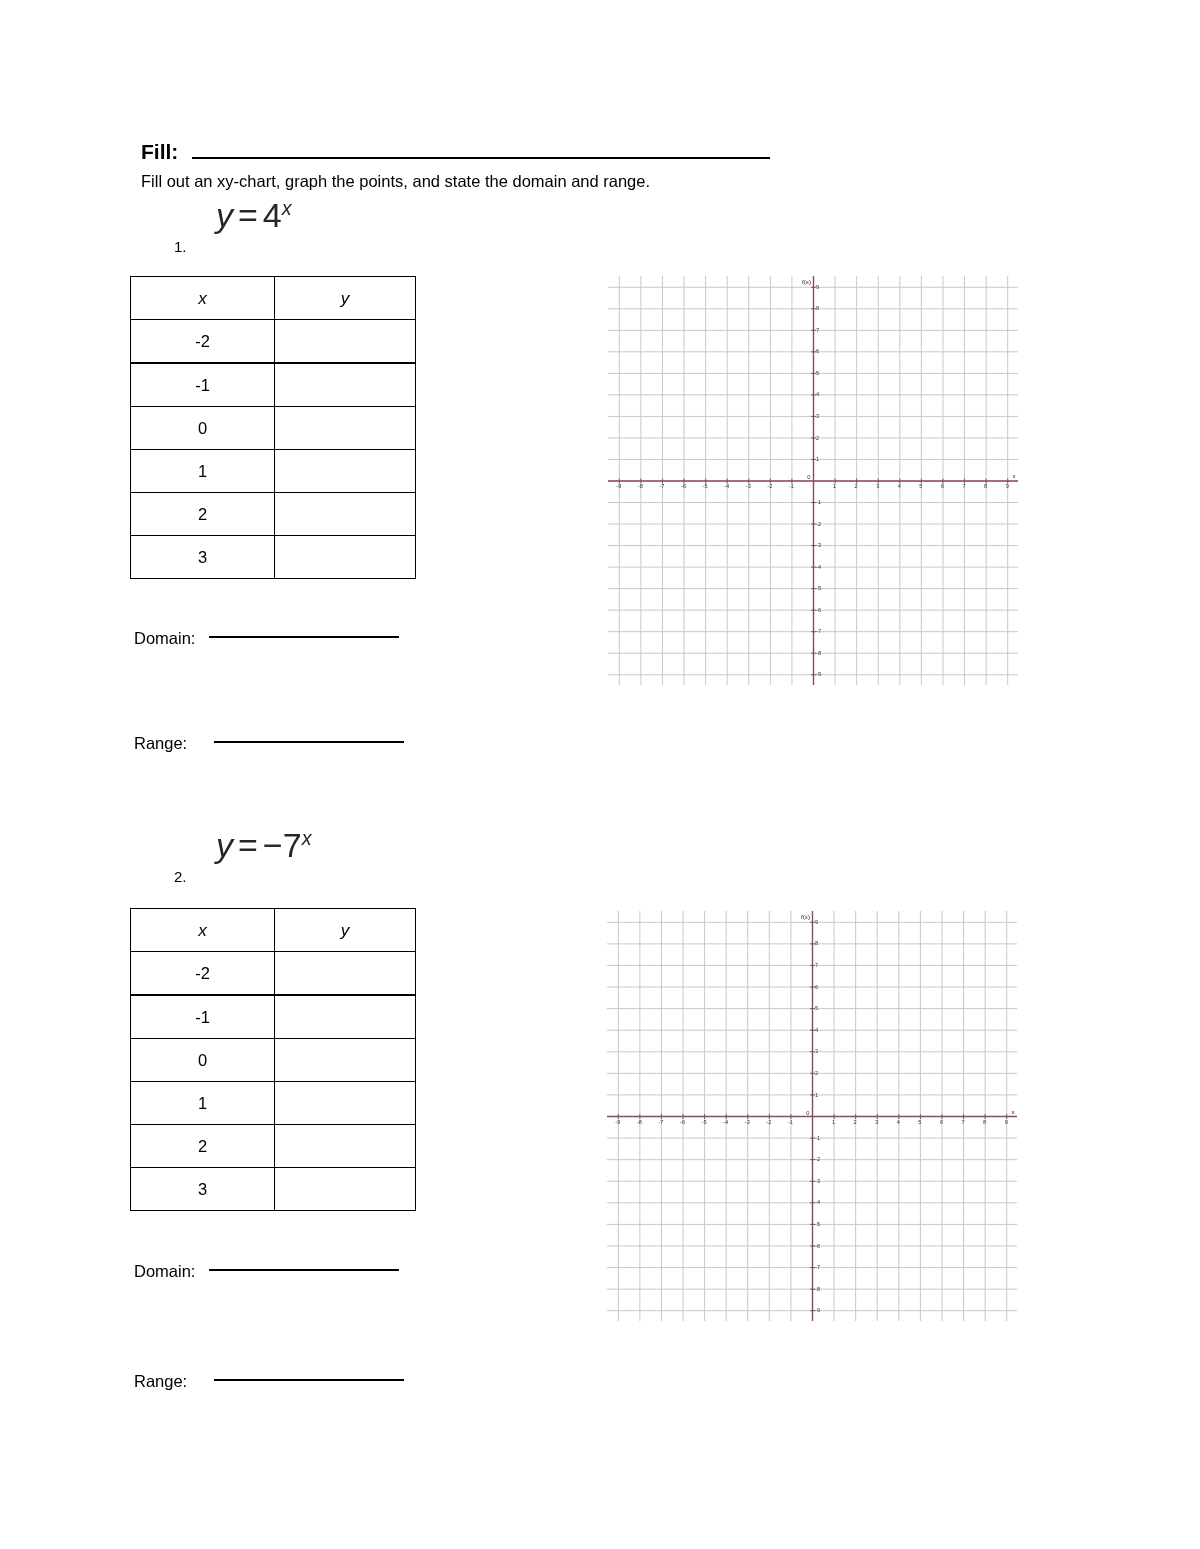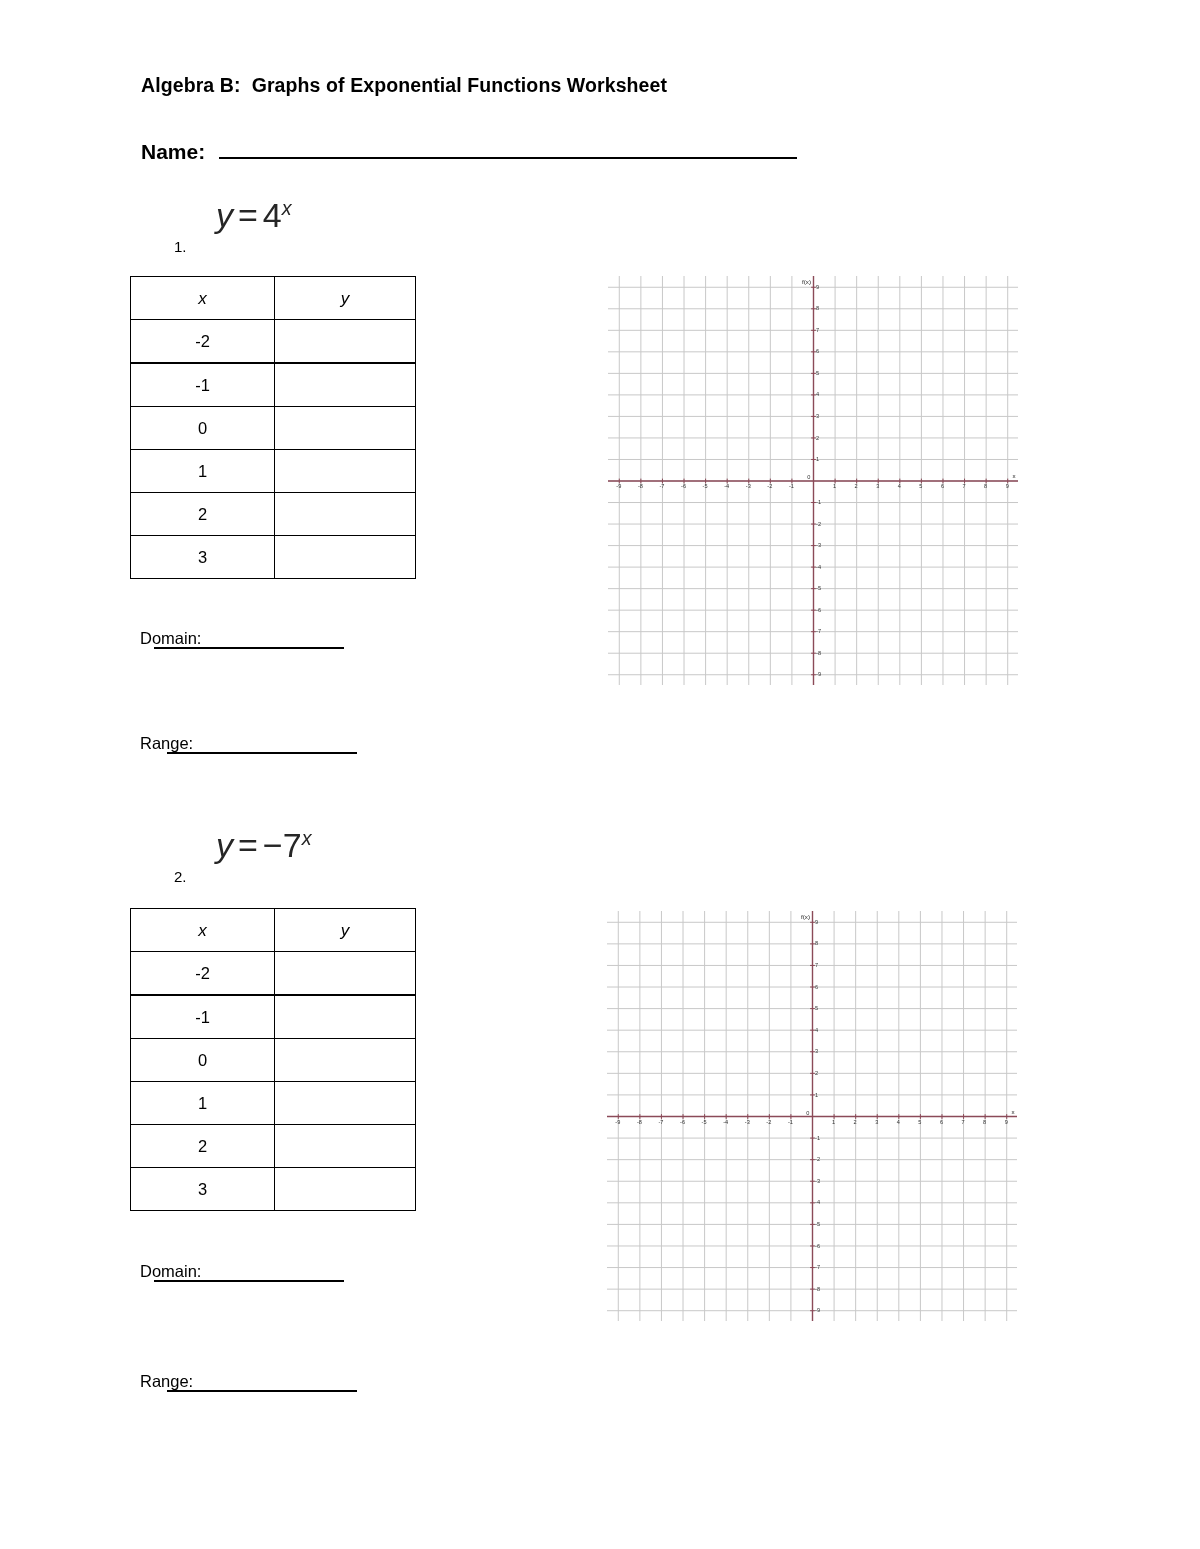--- a/index.html
+++ b/index.html
@@ -131,25 +131,24 @@
   .xy-table col.col-y { width: 141px; }
 
   .xy-table tr.thick-bottom td,
   .xy-table tr.thick-bottom th {
     border-bottom-width: 2.4px;
   }
 
   
   .dr-row {
     position: absolute;
-    left: 140px;
+    left: 134px;
     display: flex;
-    align-items: flex-start;
+    align-items: center;
     font-size: 16.5px;
-    flex-direction: column;
   }
   #problem-1 .dr-domain { top: 434px; }
   #problem-1 .dr-range  { top: 539px; }
   #problem-2 .dr-domain { top: 437px; }
   #problem-2 .dr-range  { top: 547px; }
 
   .dr-label {
     line-height: 1;
   }
   .dr-rule {
@@ -168,27 +167,27 @@
   #graph-1 { left: 608px; top: 276px; width: 410px; height: 409px; }
   #graph-2 { left: 607px; top: 911px; width: 410px; height: 410px; }
 
   .graph svg { display: block; }
 </style>
 </head>
 <body>
 
 <div class="page">
 
-  <div class="worksheet-title">Algebra B:  Graphs of Exponential Functions Worksheet</div>
 
   <div class="name-row">
-    <span class="name-label">Name:</span>
+    <span class="name-label">Fill:</span>
     <span class="name-rule"></span>
   </div>
 
+  <div class="instructions">Fill out an xy-chart, graph the points, and state the domain and range.</div>
 
   <div class="problem" id="problem-1">
 
     <div class="problem-number">1.</div>
 
     <div class="equation">
       <span class="var">y</span><span class="op">=</span><span class="base">4</span><sup>x</sup>
     </div>
 
     <table class="xy-table">

